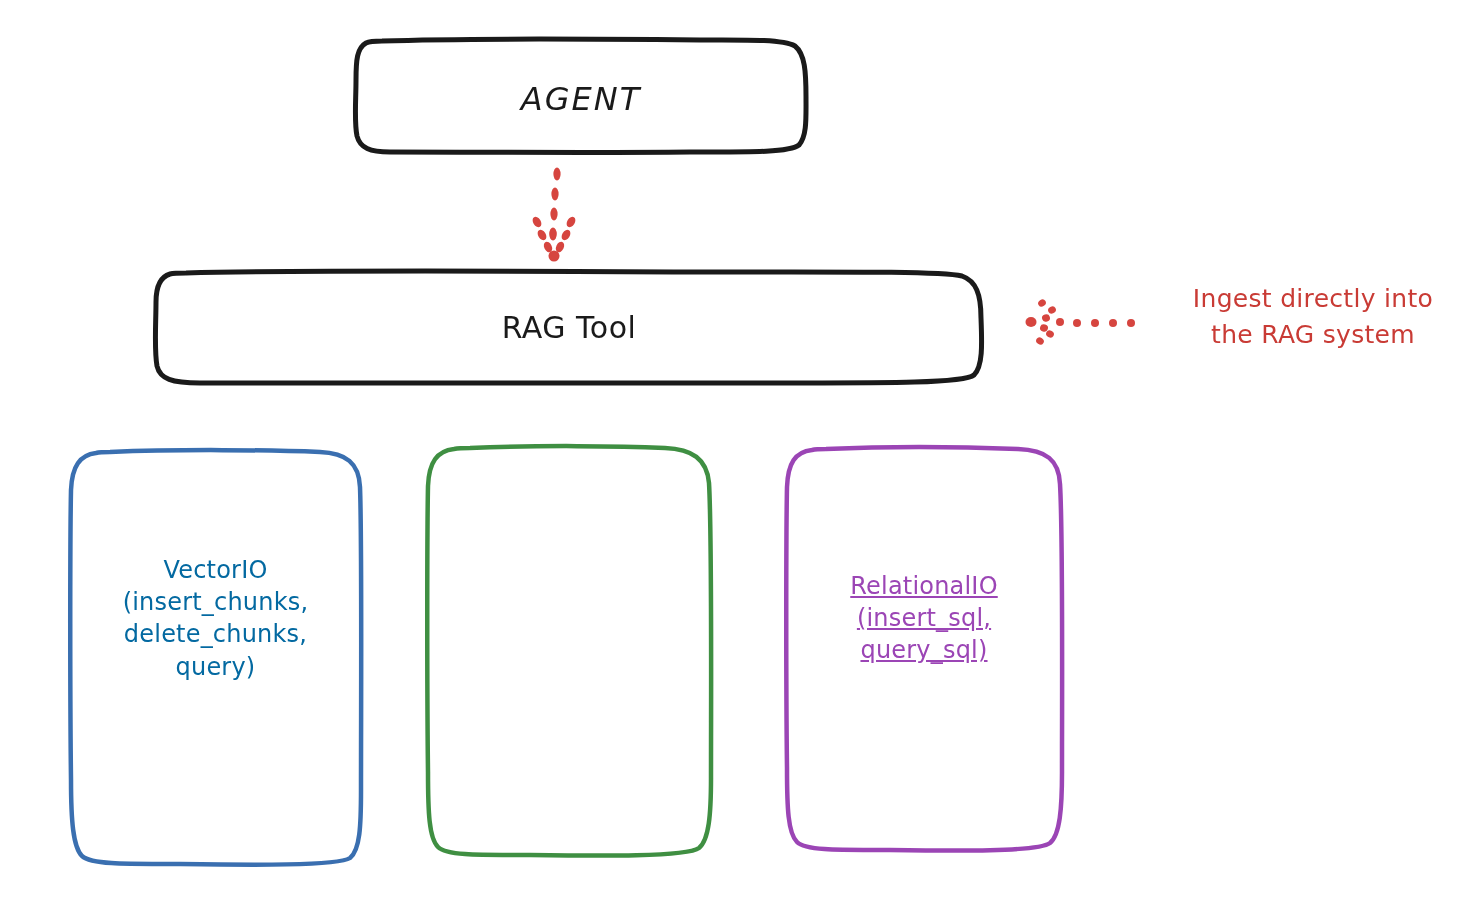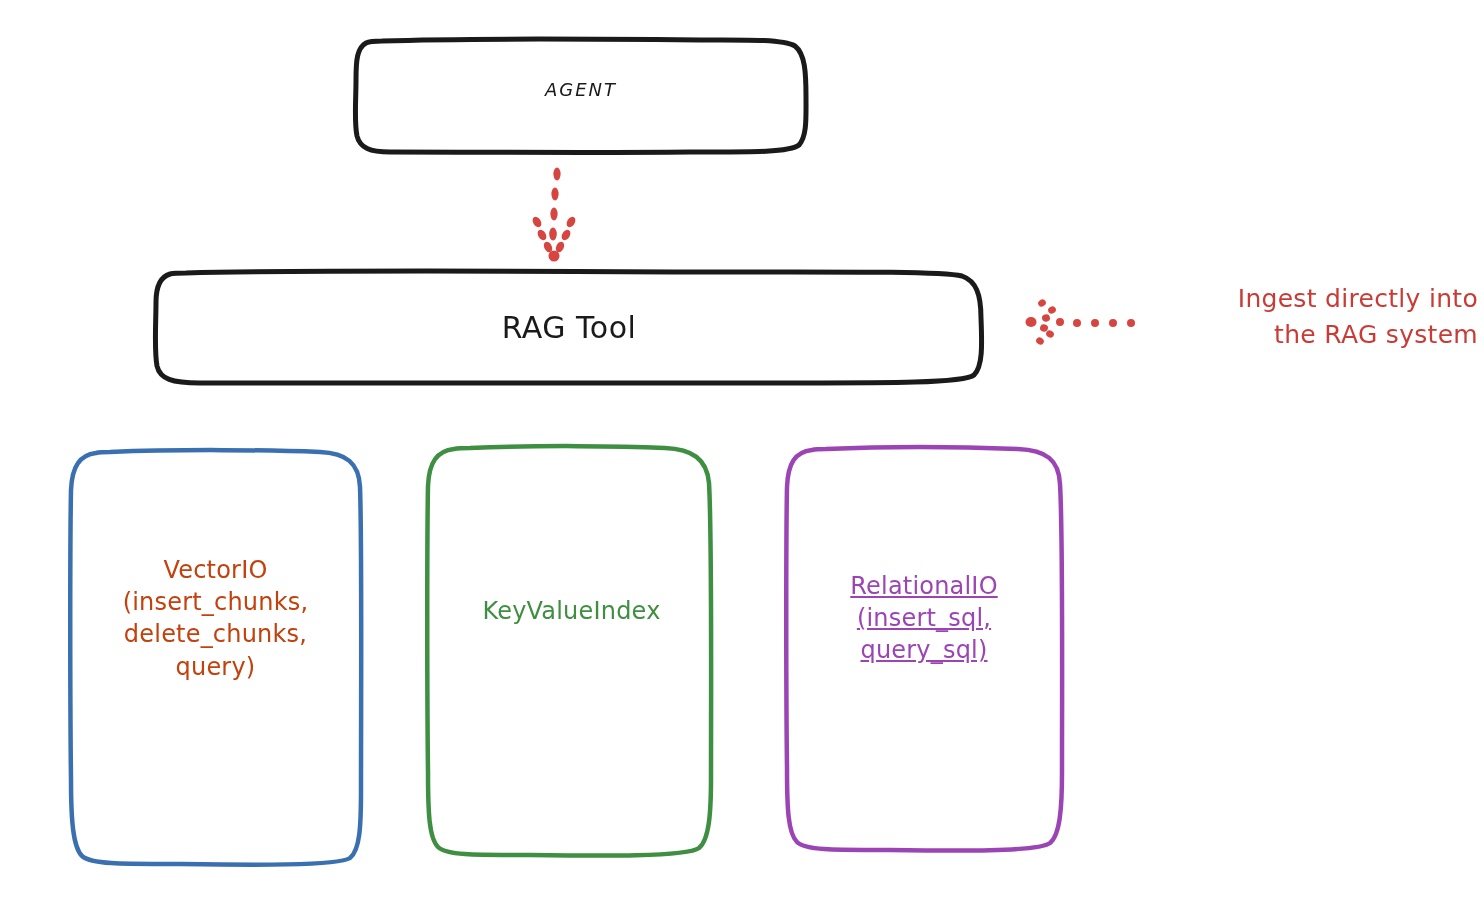--- a/index.html
+++ b/index.html
@@ -24,58 +24,58 @@
     position: absolute;
     text-align: center;
     line-height: 1.32;
     white-space: pre-line;
     user-select: none;
     pointer-events: none;
   }
   
   #agent-label {
     left: 356px; top: 78px; width: 450px;
-    font-size: 18px;
+    font-size: 32px;
     font-style: italic;
     letter-spacing: 2px;
     color: #1a1a1a;
     font-family: "DejaVu Sans", sans-serif;
   }
   
   #ragtool-label {
     left: 156px; top: 308px; width: 826px;
     font-size: 30px;
     color: #1a1a1a;
     letter-spacing: 0.5px;
     font-family: "DejaVu Sans", sans-serif;
   }
   
   #annotation-label {
     left: 1148px; top: 281px; width: 330px;
     font-size: 25px;
     color: #c93b35;
-    text-align: right;
+    text-align: center;
     line-height: 1.45;
     letter-spacing: 0.3px;
     font-family: "DejaVu Sans", sans-serif;
   }
   
   .store-title {
     font-size: 24px;
     line-height: 1.34;
     letter-spacing: 0.2px;
   }
   .store-index {
     font-size: 24px;
     margin-top: 26px;
     letter-spacing: 0.2px;
   }
   #vector-label {
     left: 68px; top: 533px; width: 295px;
-    color: #c2410c;
+    color: #0369a1;
   }
   #keyvalue-label {
     left: 428px; top: 549px; width: 287px;
     color: #3f8f42;
   }
   #relational-label {
     left: 786px; top: 549px; width: 276px;
     color: #9b45b5;
     text-decoration: underline;
   }
@@ -199,20 +199,19 @@
 the RAG system</div>
 
 <div class="node-label" id="vector-label">
   <div class="store-title">VectorIO
 (insert_chunks,
 delete_chunks,
 query)</div>
 </div>
 
 <div class="node-label" id="keyvalue-label">
-  <div class="store-index">KeyValueIndex</div>
 </div>
 
 <div class="node-label" id="relational-label">
   <div class="store-title">RelationalIO
 (insert_sql,
 query_sql)</div>
 </div>
 
 </body></html>

